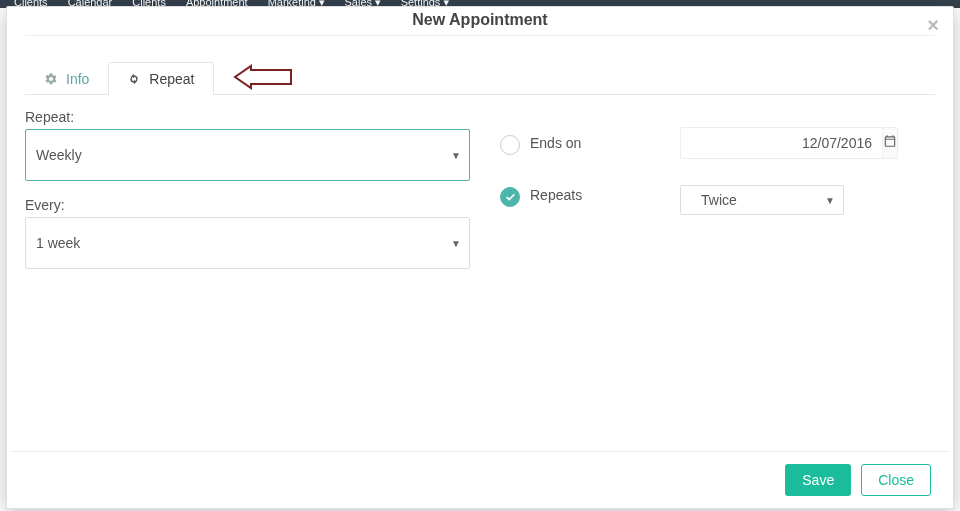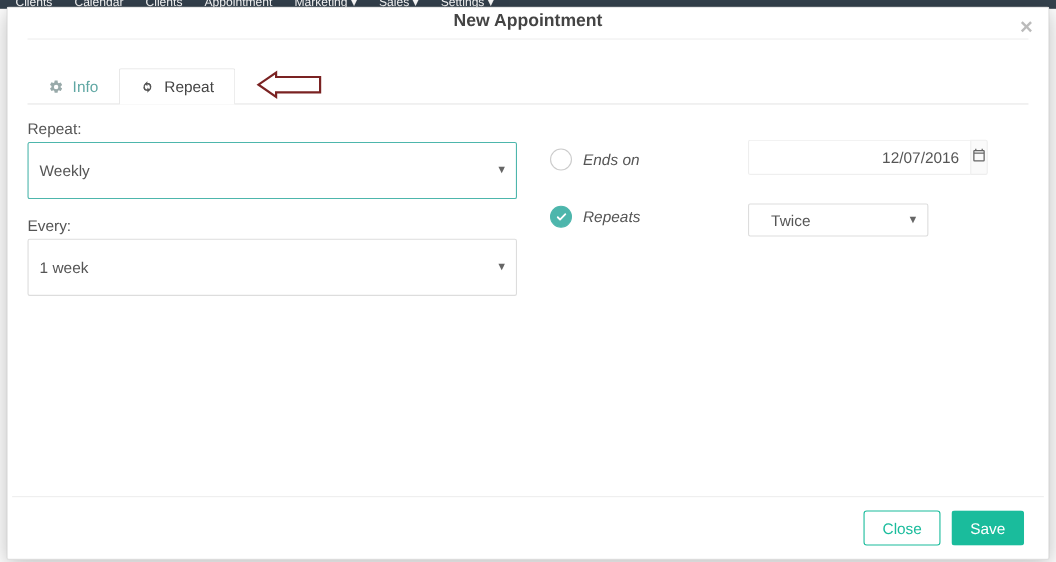--- a/index.html
+++ b/index.html
@@ -153,25 +153,23 @@
     top: 50%;
     transform: translateY(-50%);
     font-size: 10px;
     color: #666;
     pointer-events: none;
   }
   .select.small { height: 30px; }
 
   .radio-row {
     display: flex;
-    align-items: center;
     gap: 10px;
     margin-bottom: 32px;
     cursor: pointer;
-    font-style: italic;
   }
   .radio-row:last-child { margin-bottom: 0; }
   .radio-circle {
     width: 20px; height: 20px;
     border-radius: 50%;
     border: 1px solid #ccc;
     background: #fff;
     flex: none;
   }
   .radio-circle.checked {
@@ -345,18 +343,18 @@
               <span class="select-caret">▼</span>
             </div>
           </div>
         </div>
 
       </div>
 
     </div>
 
     <div class="modal-footer">
+      <button class="btn btn-primary">Save</button>
       <button class="btn btn-secondary">Close</button>
-      <button class="btn btn-primary">Save</button>
     </div>
 
   </div>
 </div>
 
 </body></html>

